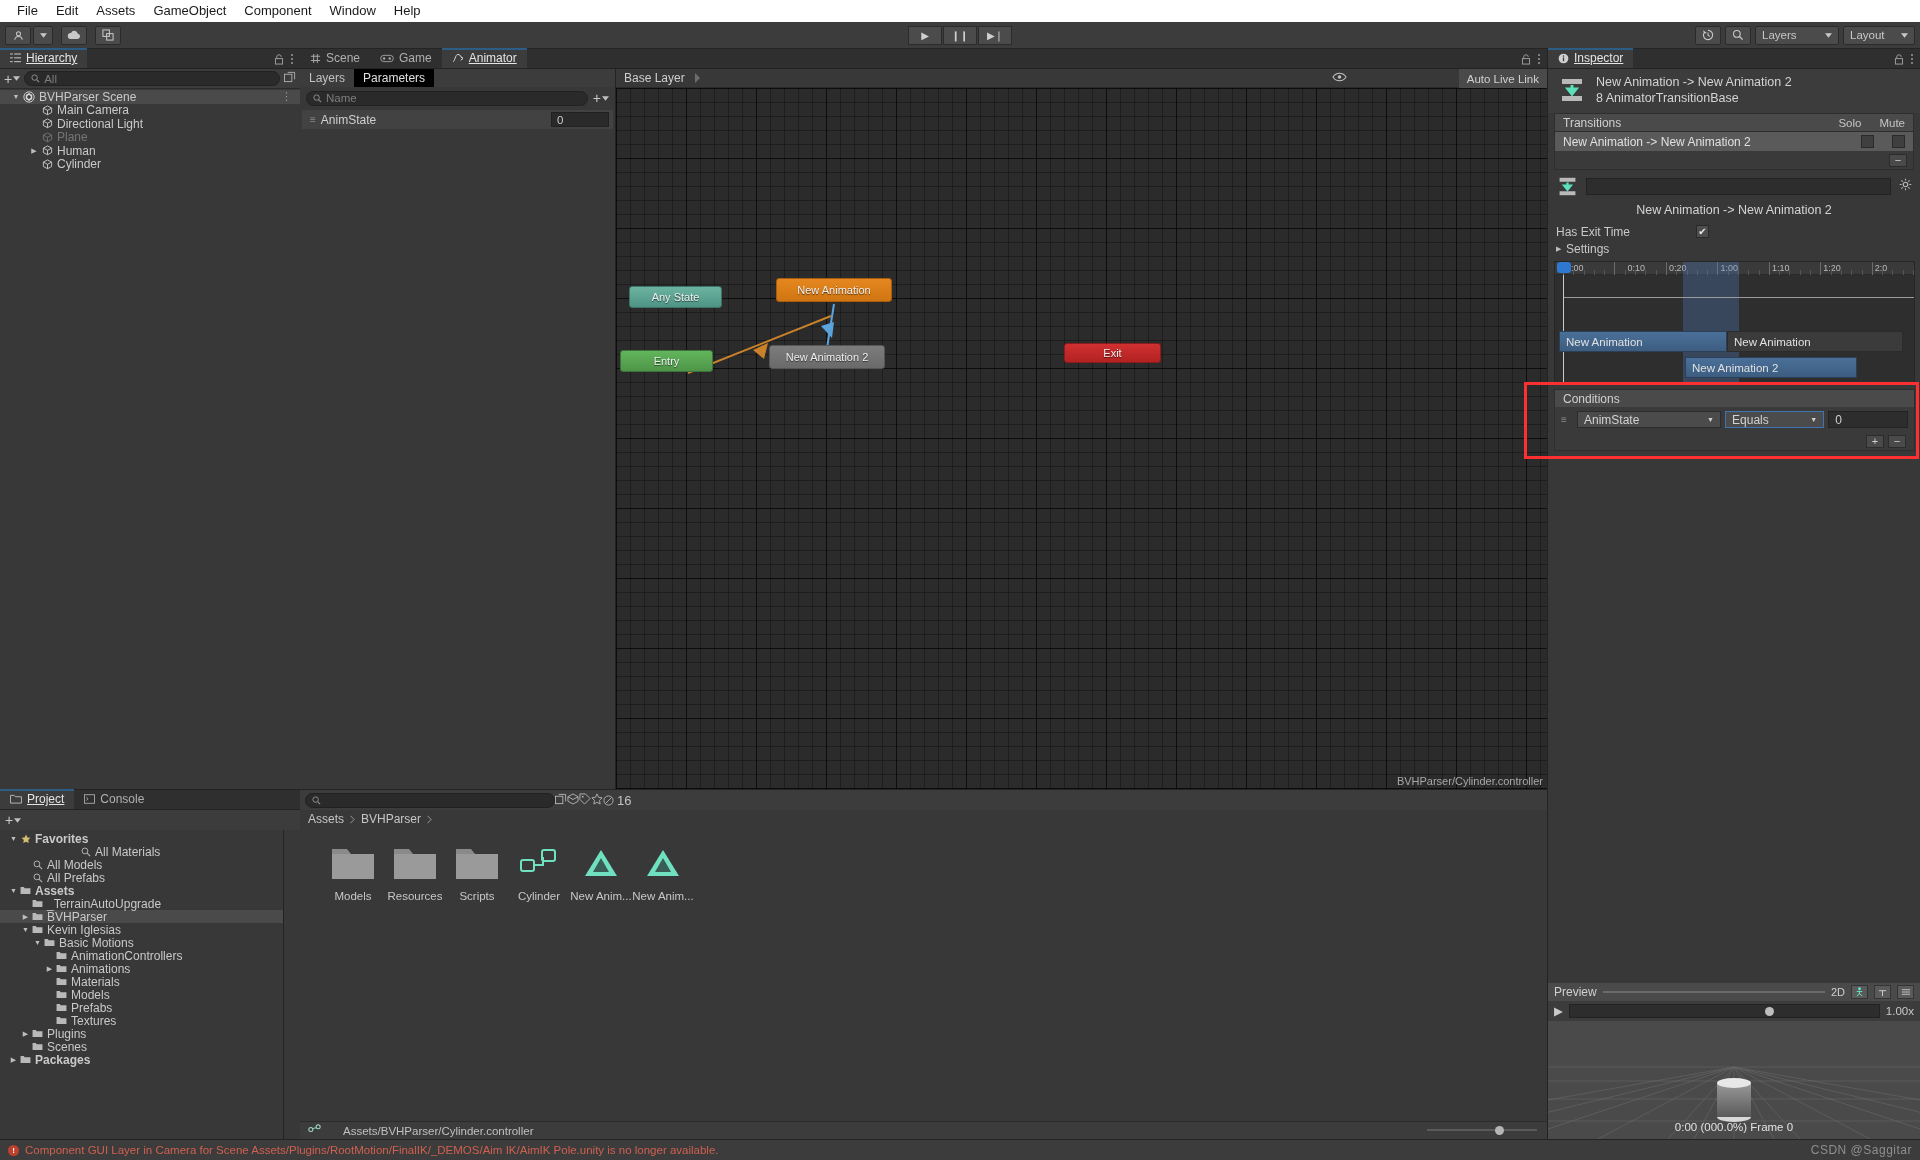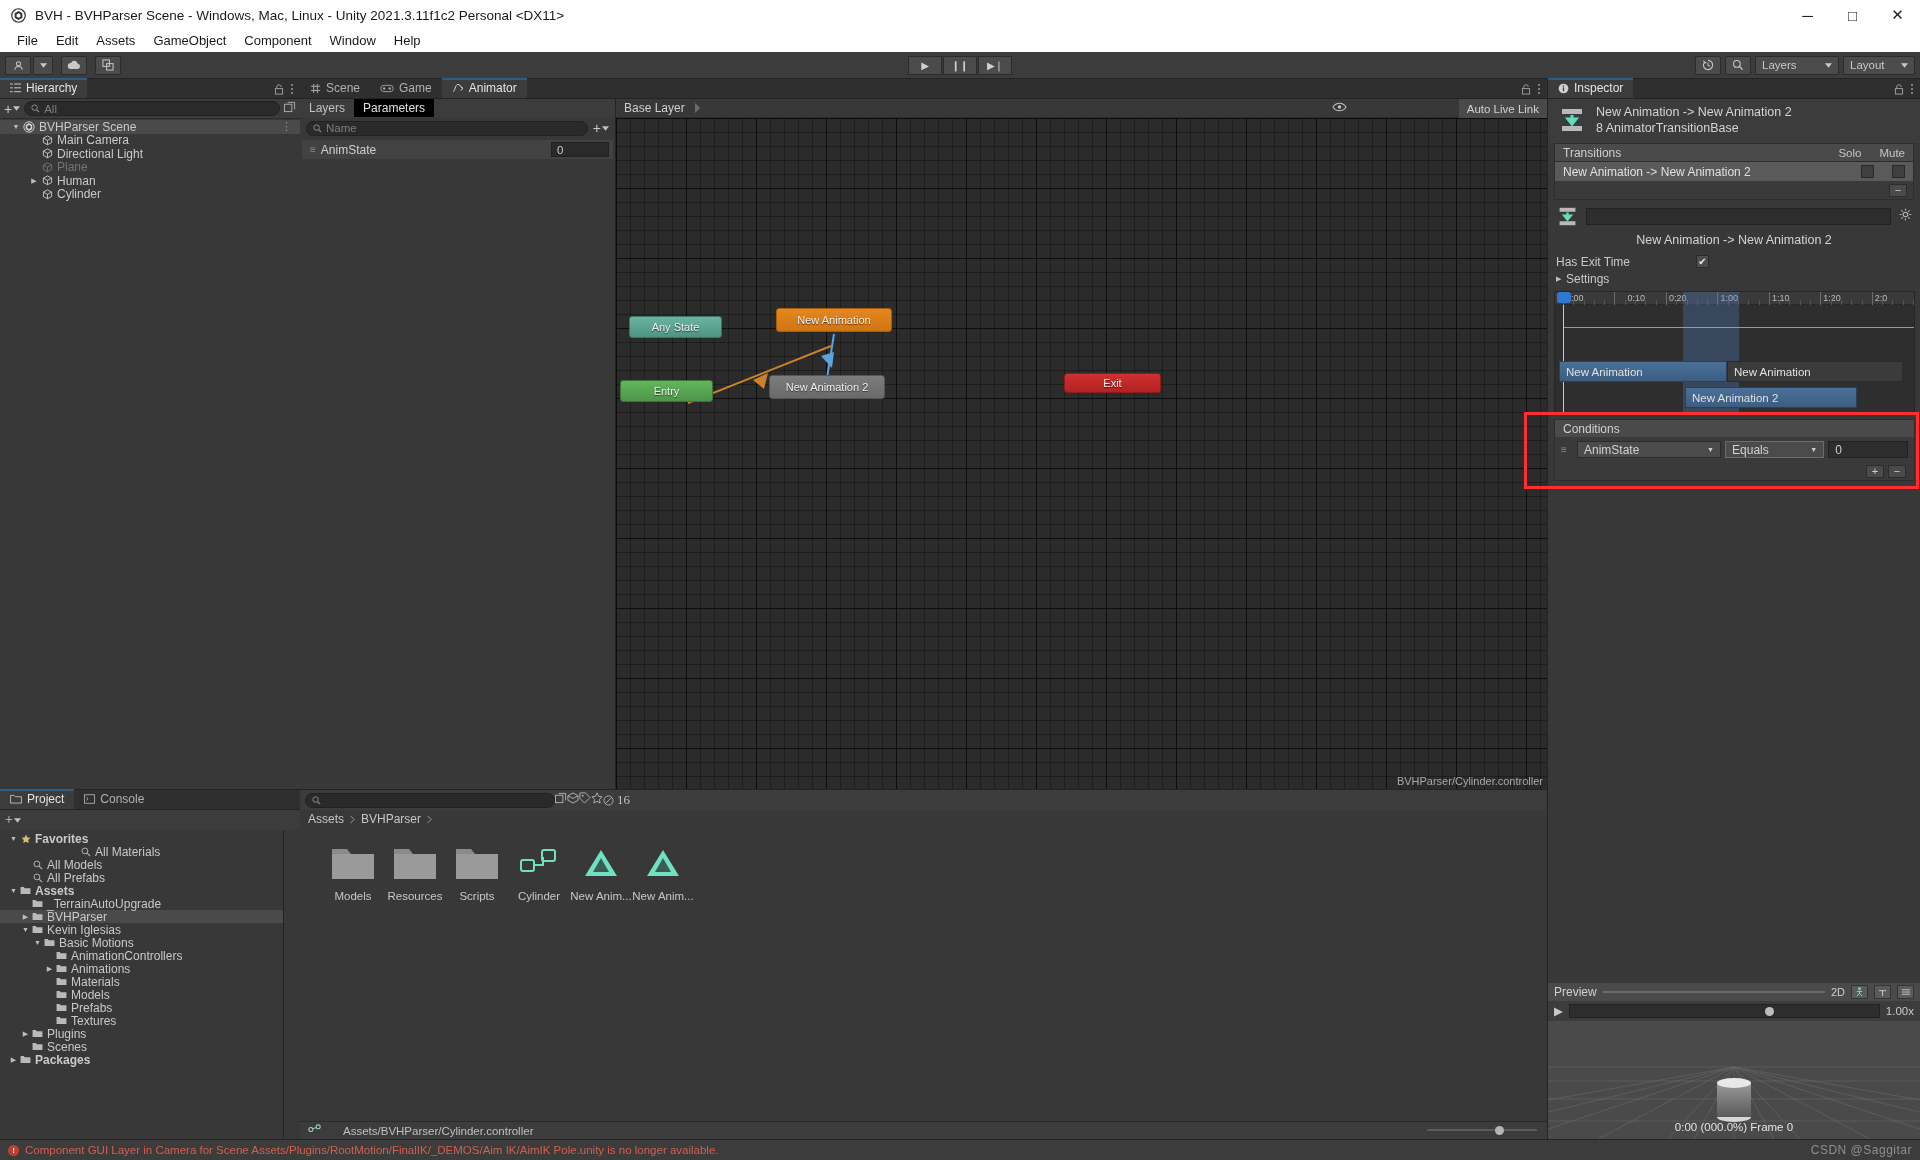--- a/index.html
+++ b/index.html
@@ -58,21 +58,21 @@
   .panel { background: #383838; display: flex; flex-direction: column; min-height: 0; }
   .panel-tabs {
     height: 20px; background: #2f2f2f; display: flex; align-items: flex-end; flex: none;
     border-bottom: 1px solid #232323; position: relative;
   }
   .ptab {
     height: 20px; padding: 0 10px; display: flex; align-items: center; gap: 5px;
     font-size: 12px; color: #b0b0b0; background: transparent;
   }
   .ptab.active { background: #3c3c3c; color: #e4e4e4; }
-  .ptab.active.blue-top { box-shadow: inset 0 2px 0 0 #2c5d87; }
+  .ptab.active.blue-top { box-shadow: inset 0 2px 0 0 #2c5d87; text-decoration: underline; }
   .tabs-right { margin-left: auto; display: flex; align-items: center; gap: 6px; padding-right: 6px; color: #9a9a9a; font-size: 12px; }
 
   
   .hier { width: 300px; border-right: 1px solid #232323; }
   .hier-toolbar {
     height: 20px; background: #3c3c3c; display: flex; align-items: center; gap: 4px;
     padding: 0 4px; flex: none; border-bottom: 1px solid #2c2c2c;
   }
   .plus-btn { color: #c8c8c8; font-size: 14px; display:flex; align-items:center; gap:1px; }
   .h-search {
@@ -138,21 +138,21 @@
   .node.entry{ background: linear-gradient(#62b55c,#4e9549); border:1px solid #3c7338; }
   .node.orange { background: linear-gradient(#e5871f,#cf7512); border:1px solid #a85c0d; }
   .node.gray { background: linear-gradient(#7c7c7c,#6a6a6a); border:1px solid #555; }
   .node.exit { background: linear-gradient(#d03030,#b32222); border:1px solid #8d1b1b; }
   .graph-footer {
     position: absolute; right: 4px; bottom: 2px; font-size: 11px; color: #a8a8a8;
   }
 
   
   .proj-panel { height: 350px; display: flex; flex-direction: column; flex: none; border-top: 1px solid #232323; }
-  .proj-toolbar { height: 20px; background: #3c3c3c; display:flex; align-items:center; padding: 0 5px; gap:0; flex:none;font-family:Liberation Serif, serif; }
+  .proj-toolbar { height: 20px; background: #3c3c3c; display:flex; align-items:center; padding: 0 5px; gap:0; flex:none; }
   .proj-search {
     width: 250px; height: 15px; background: #2a2a2a; border:1px solid #212121; border-radius:8px;
     display:flex; align-items:center; padding: 0 6px; color:#7d7d7d; font-size:11.5px;
   }
   .proj-body { flex:1; display:flex; min-height:0; }
   .proj-tree { width: 284px; background: #383838; border-right:1px solid #232323; overflow:hidden; padding-top:2px; }
   .trow { height: 13px; display:flex; align-items:center; font-size:12px; color:#c9c9c9; }
   .trow.sel { background: #4a4a4a; }
   .trow .tri { width:11px; font-size:7px; color:#bdbdbd; text-align:center; flex:none; }
   .trow .ic { width: 13px; display:flex; align-items:center; justify-content:center; margin-right:3px; flex:none; }
@@ -246,35 +246,20 @@
     gap: 6px; padding: 0 8px; flex:none; font-size: 11.5px; color:#d06050;
   }
   .err-dot { width:11px; height:11px; border-radius:50%; background:#c04030; display:flex; align-items:center; justify-content:center; color:#fff; font-size:8px; font-weight:bold; }
   .watermark { margin-left:auto; font-size:12px; color:#8f8f8f; letter-spacing:.5px; }
 </style>
 </head>
 <body>
 
 <div class="app">
 
-  <div class="titlebar">
-    <span class="title-logo">
-      <svg width="15" height="15" viewBox="0 0 16 16">
-          <circle cx="8" cy="8" r="7.2" fill="none" stroke="#333" stroke-width="1.3"></circle>
-          <path d="M8 3.2 L12.1 5.6 L12.1 10.4 L8 12.8 L3.9 10.4 L3.9 5.6 Z" fill="#333"></path>
-          <path d="M8 5.6 L10 6.8 L10 9.2 L8 10.4 L6 9.2 L6 6.8 Z" fill="#fff"></path>
-        </svg>
-    </span>
-    <span class="title-text">BVH - BVHParser Scene - Windows, Mac, Linux - Unity 2021.3.11f1c2 Personal &lt;DX11&gt;</span>
-    <div class="title-btns">
-      <div class="title-btn">─</div>
-      <div class="title-btn">□</div>
-      <div class="title-btn close">✕</div>
-    </div>
-  </div>
 
   <div class="menubar">
     <div class="menu-item">File</div>
     <div class="menu-item">Edit</div>
     <div class="menu-item">Assets</div>
     <div class="menu-item">GameObject</div>
     <div class="menu-item">Component</div>
     <div class="menu-item">Window</div>
     <div class="menu-item">Help</div>
   </div>

